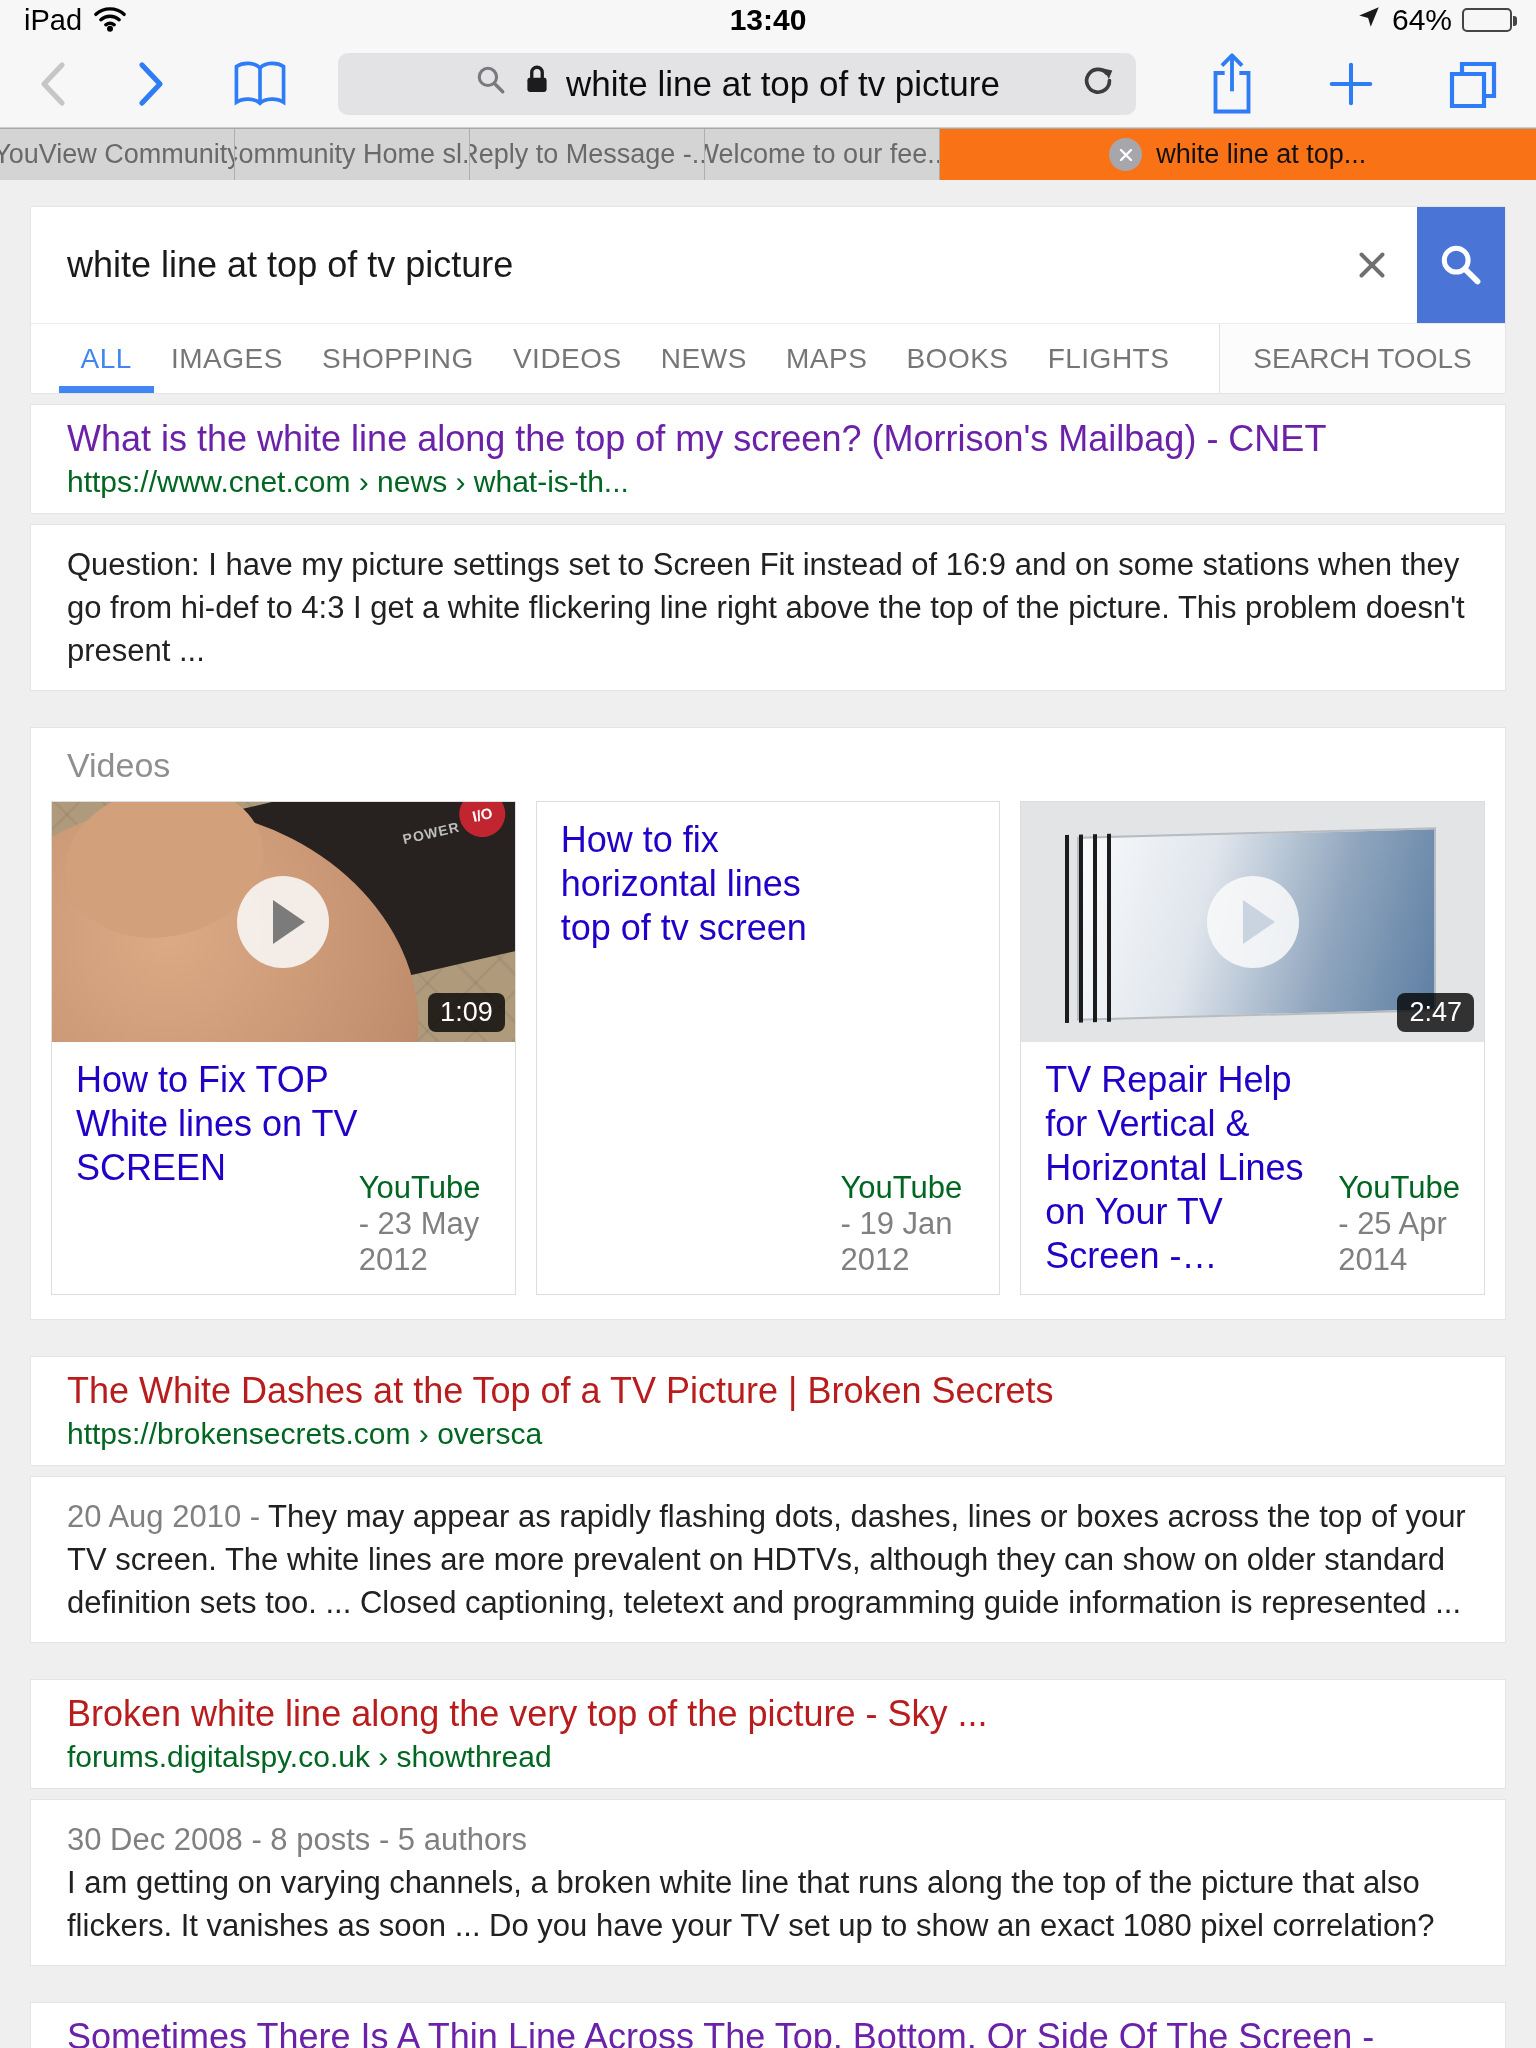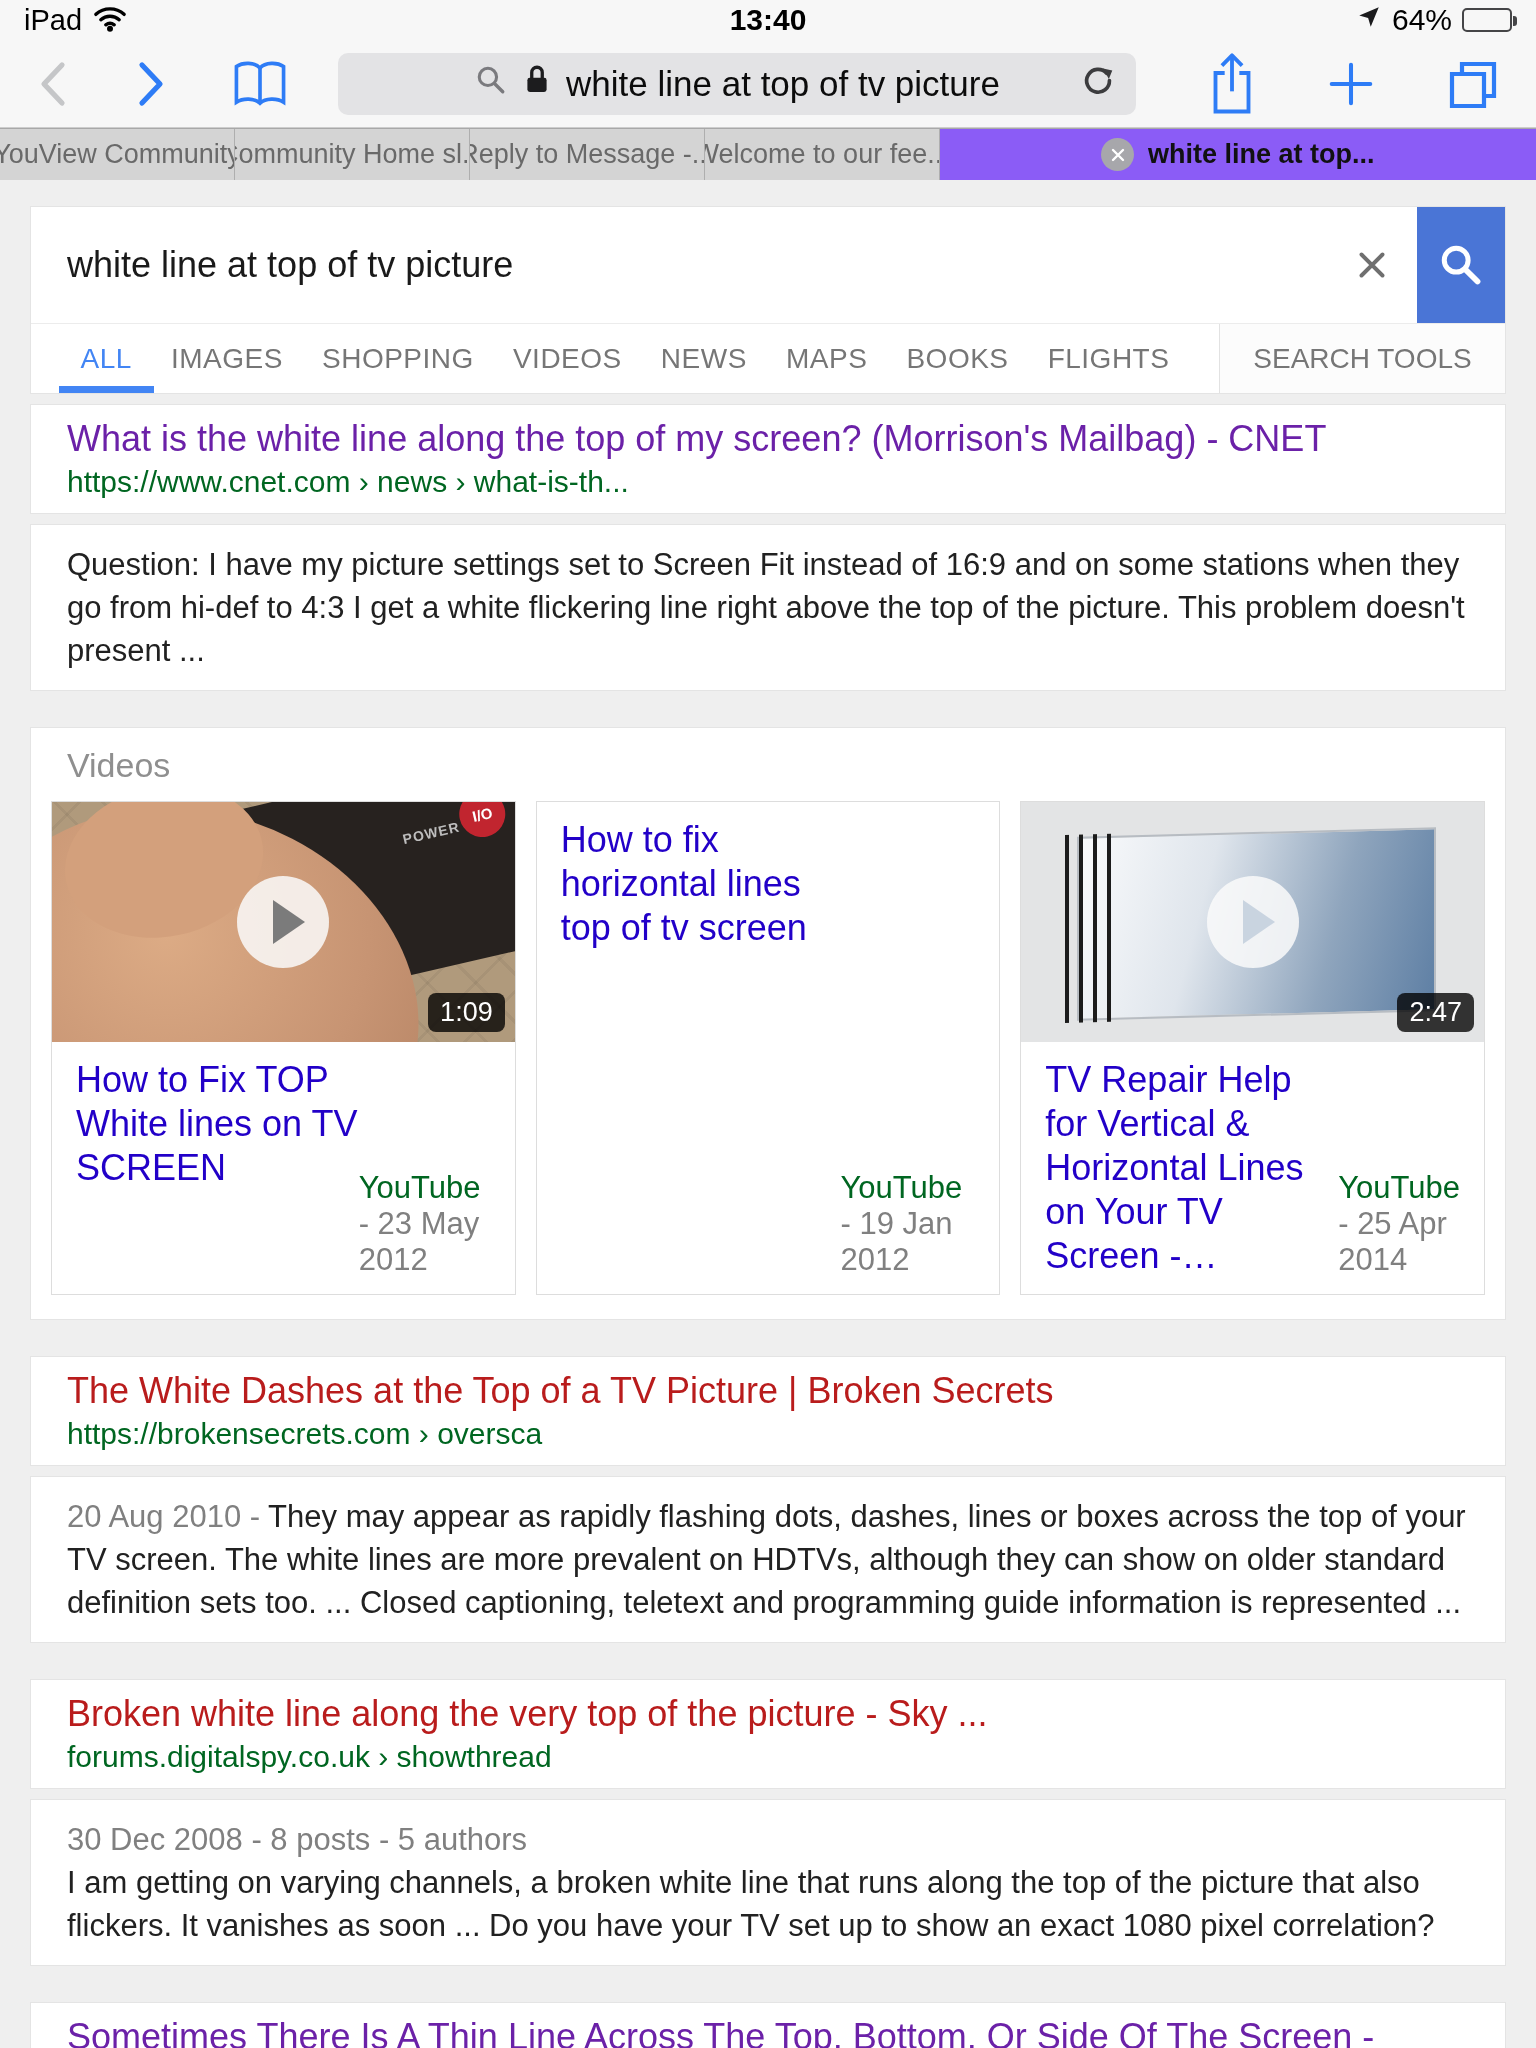--- a/index.html
+++ b/index.html
@@ -23,21 +23,21 @@
   .fwd { margin-right:62px; }
   .book { margin-right:48px; }
   .addressbar { flex:1; height:62px; background:#e3e3e5; border-radius:10px; display:flex; align-items:center; justify-content:center; position:relative; margin-right:70px; }
   .ab-center { display:flex; align-items:center; gap:14px; font-size:35px; color:#0c0c0c; }
   .ab-refresh { position:absolute; right:18px; top:12px; }
   .tb-right { display:flex; align-items:center; gap:66px; }
 
   
   .tabstrip { height:52px; display:flex; background:#c9c9c9; border-top:1px solid #a8a8a8; }
   .stab { flex:1; background:#d4d4d4; border-right:1px solid #aeaeae; display:flex; align-items:center; justify-content:center; font-size:27px; color:#696969; overflow:hidden; white-space:nowrap; }
-  .stab.active { flex:2.55; background:#8b5cf6; color:#111; font-weight:700; gap:14px; border-right:none; }
+  .stab.active { flex:2.55; background:#f97316; color:#111; font-weight:400; gap:14px; border-right:none; }
   .tabclose { width:33px; height:33px; border-radius:50%; background:#a7a7ab; display:flex; align-items:center; justify-content:center; flex:none; }
 
   
   .content { padding:26px 30px 0 30px; }
   .card { background:#fff; border:1px solid #e4e4e4; }
 
   
   .searchcard { margin-bottom:10px; }
   .queryrow { height:116px; display:flex; align-items:center; }
   .querytext { flex:1; padding-left:36px; font-size:36px; color:#1a1a1a; }

